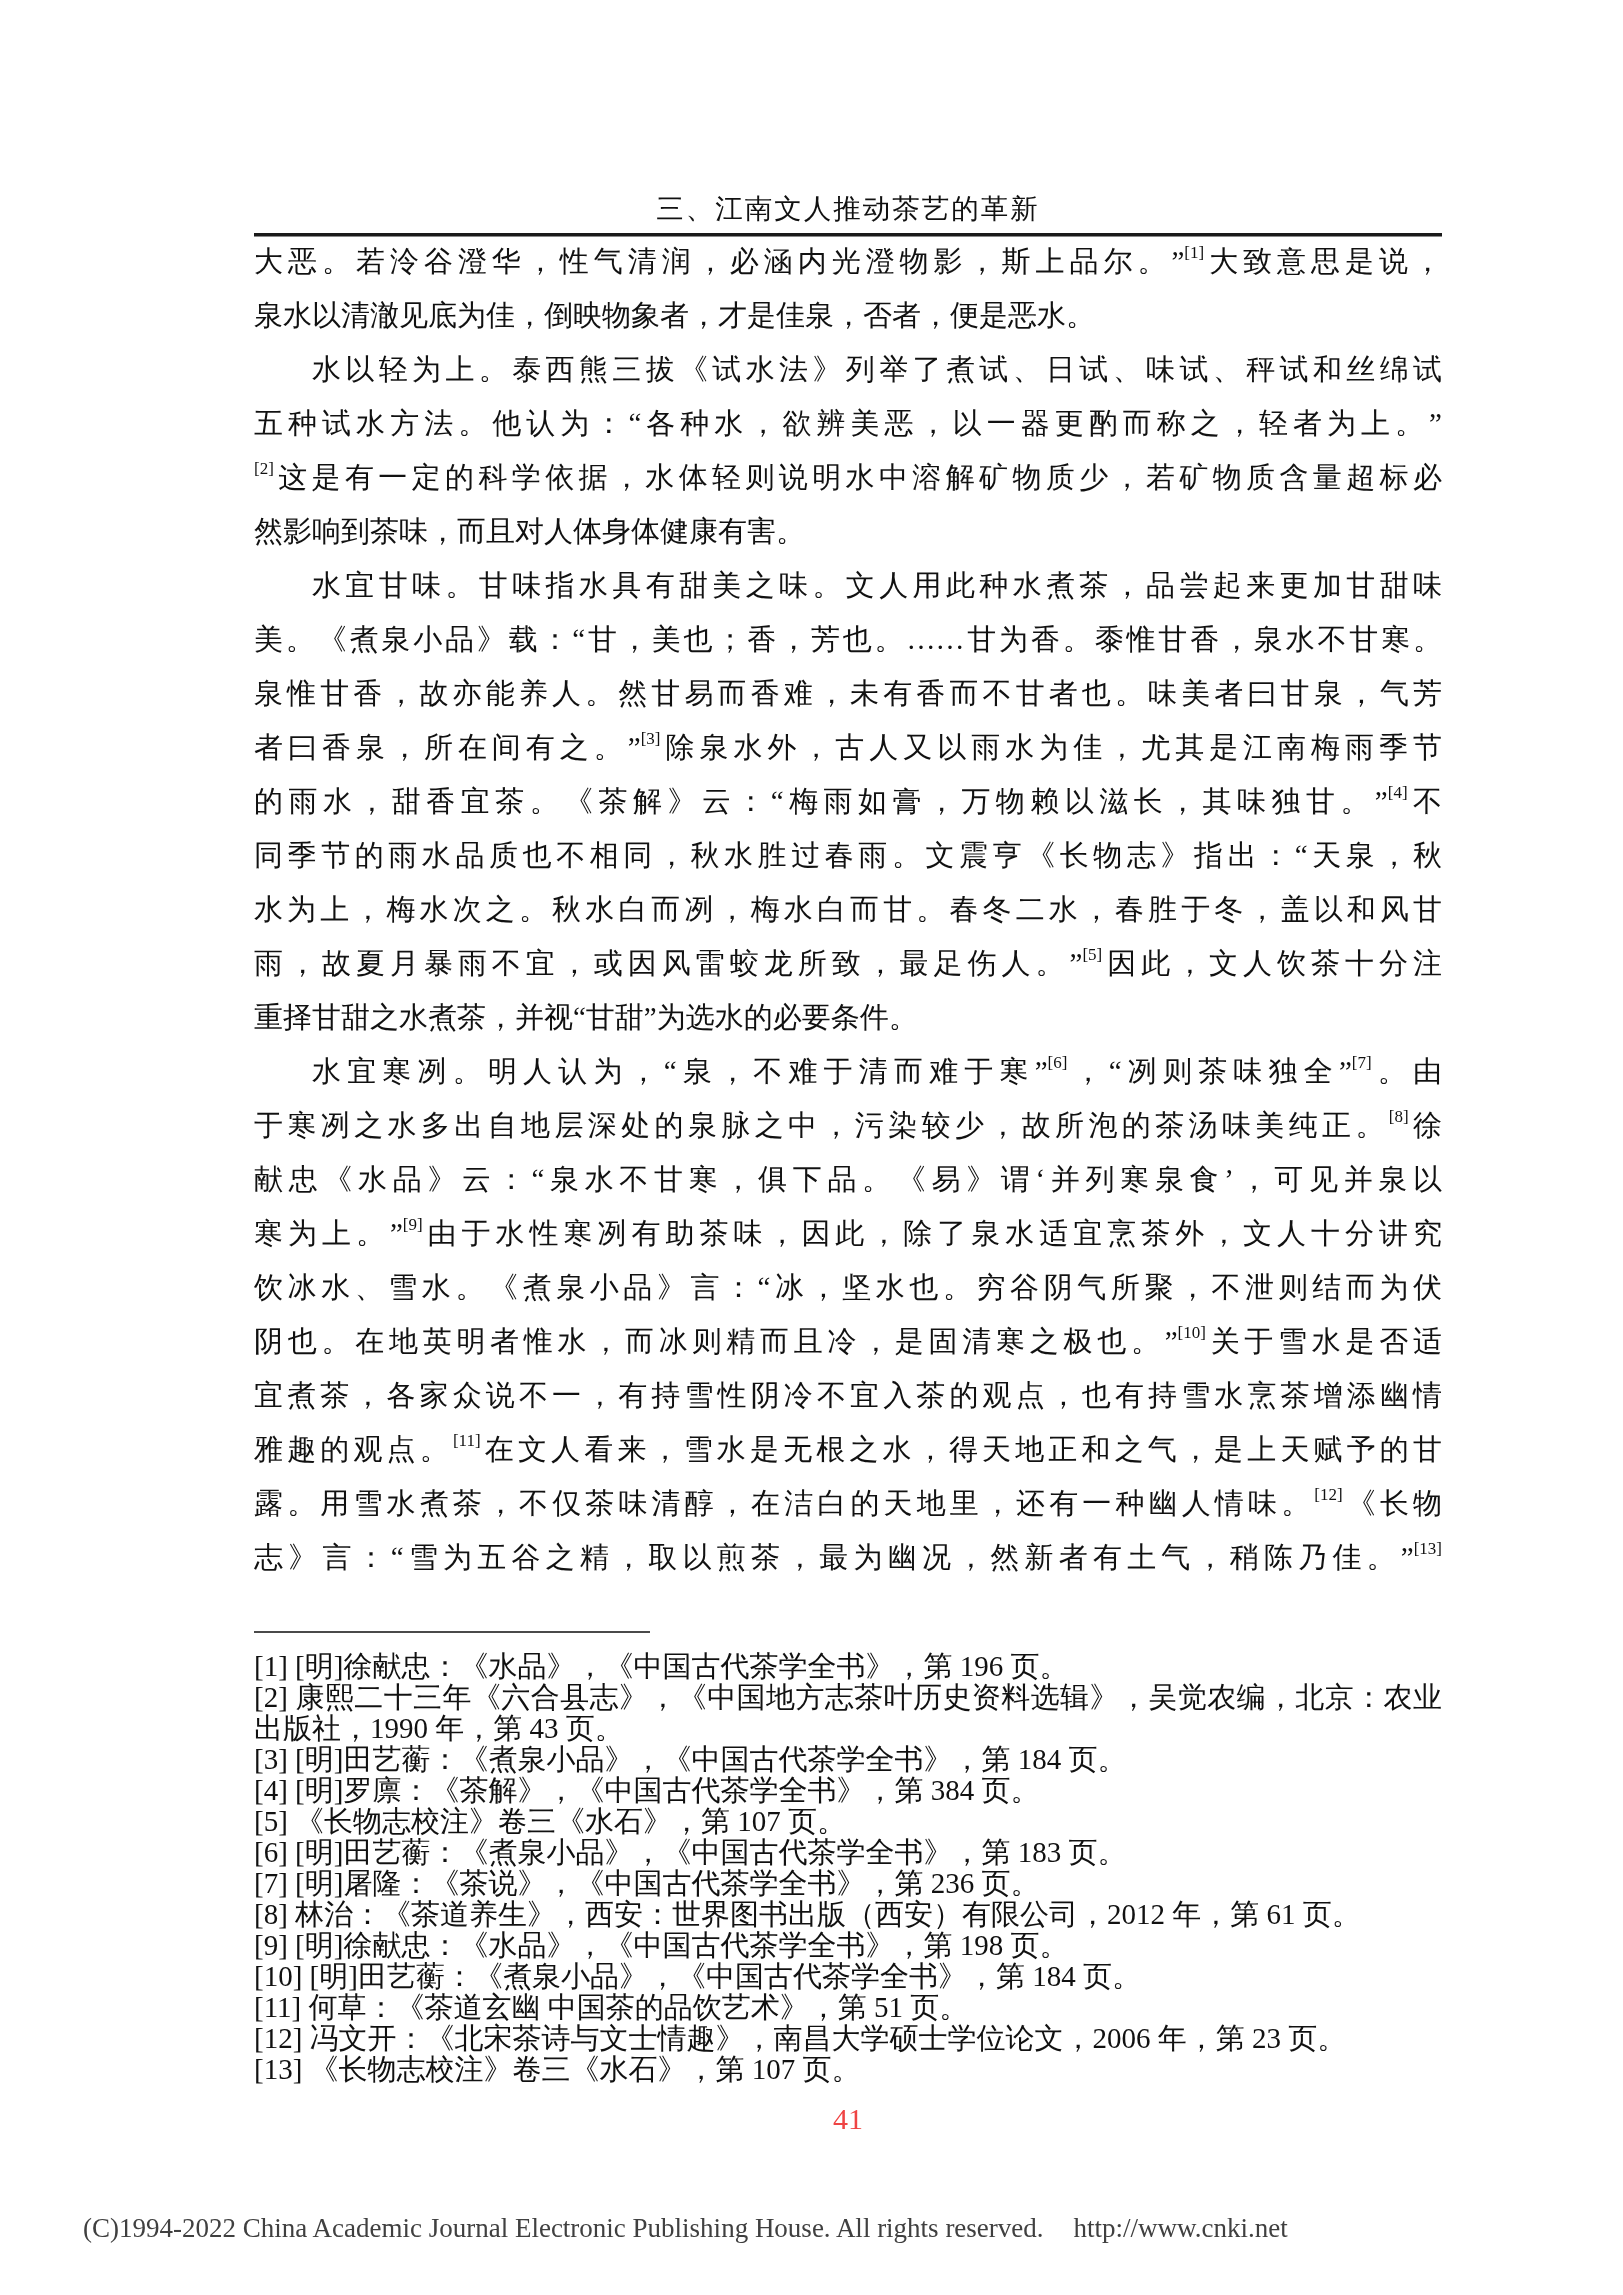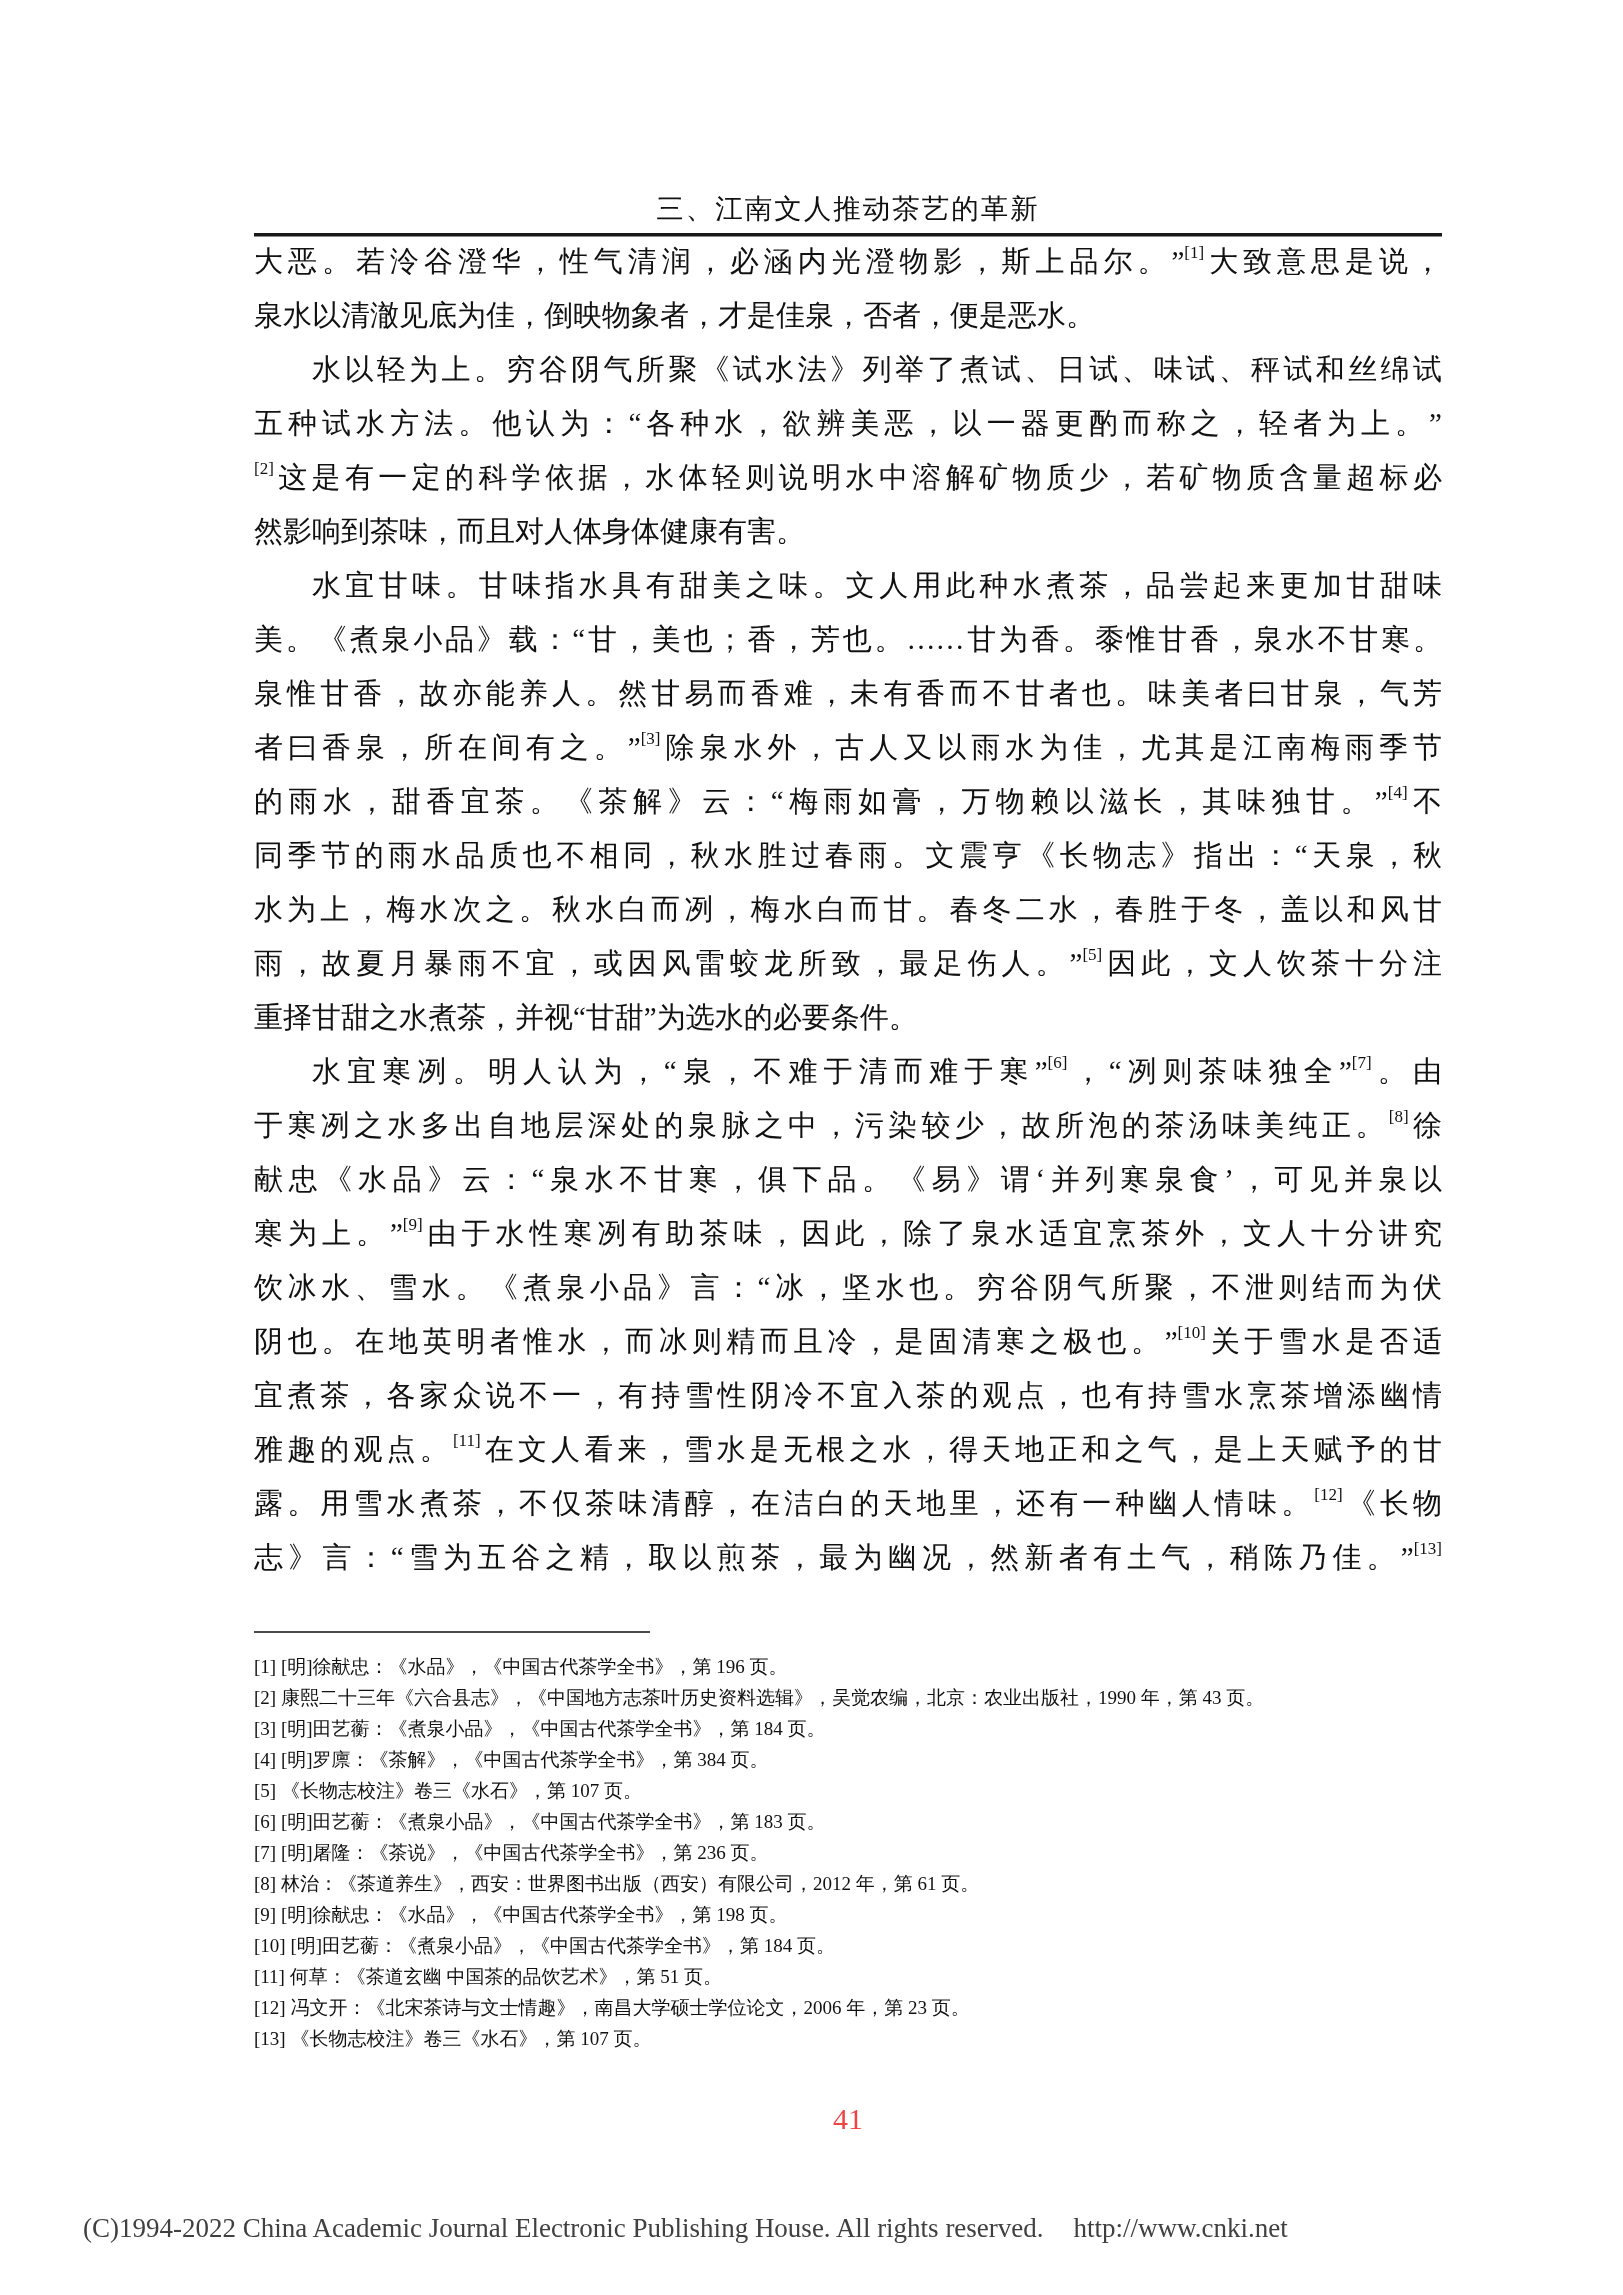--- a/index.html
+++ b/index.html
@@ -63,21 +63,21 @@
     left: 226px;
     width: 396px;
     height: 2px;
     background: #4a4a4a;
   }
   .footnotes {
     position: absolute;
     top: 1651px;
     left: 226px;
     width: 1188px;
-    font-size: 19px;
+    font-size: 29px;
     line-height: 31px;
   }
   .footnote {
     text-align: justify;
     text-align-last: left;
     text-justify: inter-character;
   }
   
   .page-number {
     position: absolute;
@@ -108,21 +108,21 @@
   <div class="header-title">三、江南文人推动茶艺的革新</div>
 
   <div class="header-rule"></div>
 
   <div class="body-text">
       <div>
         <div class="body-line">大恶。若泠谷澄华，性气清润，必涵内光澄物影，斯上品尔。”<sup class="ref">[1]</sup>大致意思是说，</div>
         <div class="body-line flush">泉水以清澈见底为佳，倒映物象者，才是佳泉，否者，便是恶水。</div>
       </div>
       <div>
-        <div class="body-line indent">水以轻为上。穷谷阴气所聚《试水法》列举了煮试、日试、味试、秤试和丝绵试</div>
+        <div class="body-line indent">水以轻为上。泰西熊三拔《试水法》列举了煮试、日试、味试、秤试和丝绵试</div>
         <div class="body-line">五种试水方法。他认为：“各种水，欲辨美恶，以一器更酌而称之，轻者为上。”</div>
         <div class="body-line"><sup class="ref">[2]</sup>这是有一定的科学依据，水体轻则说明水中溶解矿物质少，若矿物质含量超标必</div>
         <div class="body-line flush">然影响到茶味，而且对人体身体健康有害。</div>
       </div>
       <div>
         <div class="body-line indent">水宜甘味。甘味指水具有甜美之味。文人用此种水煮茶，品尝起来更加甘甜味</div>
         <div class="body-line">美。《煮泉小品》载：“甘，美也；香，芳也。……甘为香。黍惟甘香，泉水不甘寒。</div>
         <div class="body-line">泉惟甘香，故亦能养人。然甘易而香难，未有香而不甘者也。味美者曰甘泉，气芳</div>
         <div class="body-line">者曰香泉，所在间有之。”<sup class="ref">[3]</sup>除泉水外，古人又以雨水为佳，尤其是江南梅雨季节</div>
         <div class="body-line">的雨水，甜香宜茶。《茶解》云：“梅雨如膏，万物赖以滋长，其味独甘。”<sup class="ref">[4]</sup>不</div>

